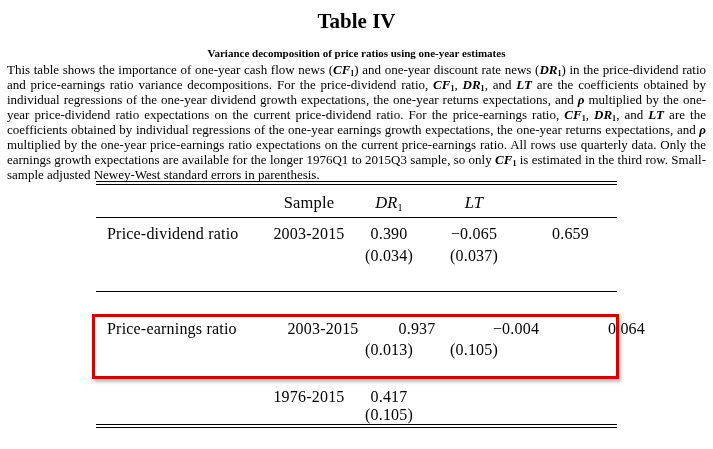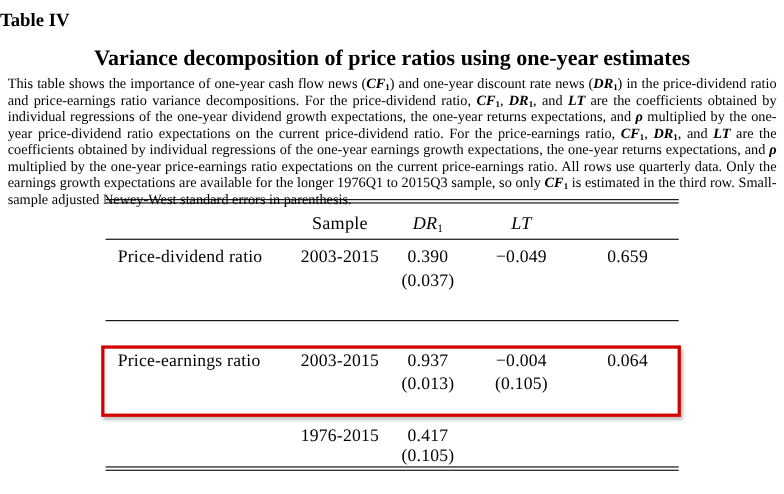--- a/index.html
+++ b/index.html
@@ -6,26 +6,27 @@
   .page{
     position:relative;
     width:713px;height:449px;
     background:#ffffff;
     font-family:"Liberation Serif","DejaVu Serif",serif;
     color:#000;
     overflow:hidden;
   }
   .title{
     margin:0;padding-top:9px;
-    font-size:17px;font-weight:bold;
+    text-align:center;
+    font-size:21px;font-weight:bold;
   }
   .subtitle{
     margin:0;padding-top:13px;
     text-align:center;
-    font-size:20px;font-weight:bold;
+    font-size:11px;font-weight:bold;
   }
   .desc{
     margin:3px 7px 0 7px;
     font-size:13px;line-height:15px;
     text-align:justify;
   }
   .desc .mvar{font-weight:bold;}
   sub{font-size:0.62em;font-style:normal;line-height:0;vertical-align:-0.28em;}
   i.mhead{font-style:italic;}
   
@@ -39,21 +40,21 @@
     display:grid;
     grid-template-columns:168px 90px 70px 100px 93px;
   }
   .cell{text-align:center;overflow:visible;white-space:nowrap;}
   .cell.lbl{text-align:left;padding-left:11px;}
   .row-header{height:32px;align-content:end;padding-bottom:4px;box-sizing:border-box;font-size:16.5px;}
   .row1a{height:27px;line-height:31px;}
   .row1b{height:21px;line-height:21px;}
   .gap1{height:25px;}
   .gap2{height:27px;}
-  .row2a{height:20px;line-height:20px;}
+  .row2a{height:20px;line-height:20px;gap:14px;}
   .row2b{height:21px;line-height:21px;}
   .gap3{height:27px;}
   .row3a{height:19px;line-height:19px;}
   .row3b{height:18px;line-height:18px;}
   
   .hl-box{
     position:absolute;
     left:92px;top:314px;width:527px;height:65px;
     box-sizing:border-box;
     border:3px solid #d40000;
@@ -82,26 +83,27 @@
       <div class="cell"><i class="mhead">DR</i><sub>1</sub></div>
       <div class="cell"><i class="mhead">LT</i></div>
     </div>
 
     <div class="rule-single"></div>
 
     <div class="grid row1a">
       <div class="cell lbl">Price-dividend ratio</div>
       <div class="cell">2003-2015</div>
       <div class="cell">0.390</div>
-      <div class="cell">−0.049</div>
+      <div class="cell">−0.065</div>
       <div class="cell">0.659</div>
     </div>
     <div class="grid row1b">
       <div class="cell lbl"></div>
       <div class="cell"></div>
+      <div class="cell">(0.034)</div>
       <div class="cell">(0.037)</div>
     </div>
 
     <div class="gap1"></div>
     <div class="rule-single"></div>
     <div class="gap2"></div>
 
     <div class="grid row2a">
       <div class="cell lbl">Price-earnings ratio</div>
       <div class="cell">2003-2015</div>

